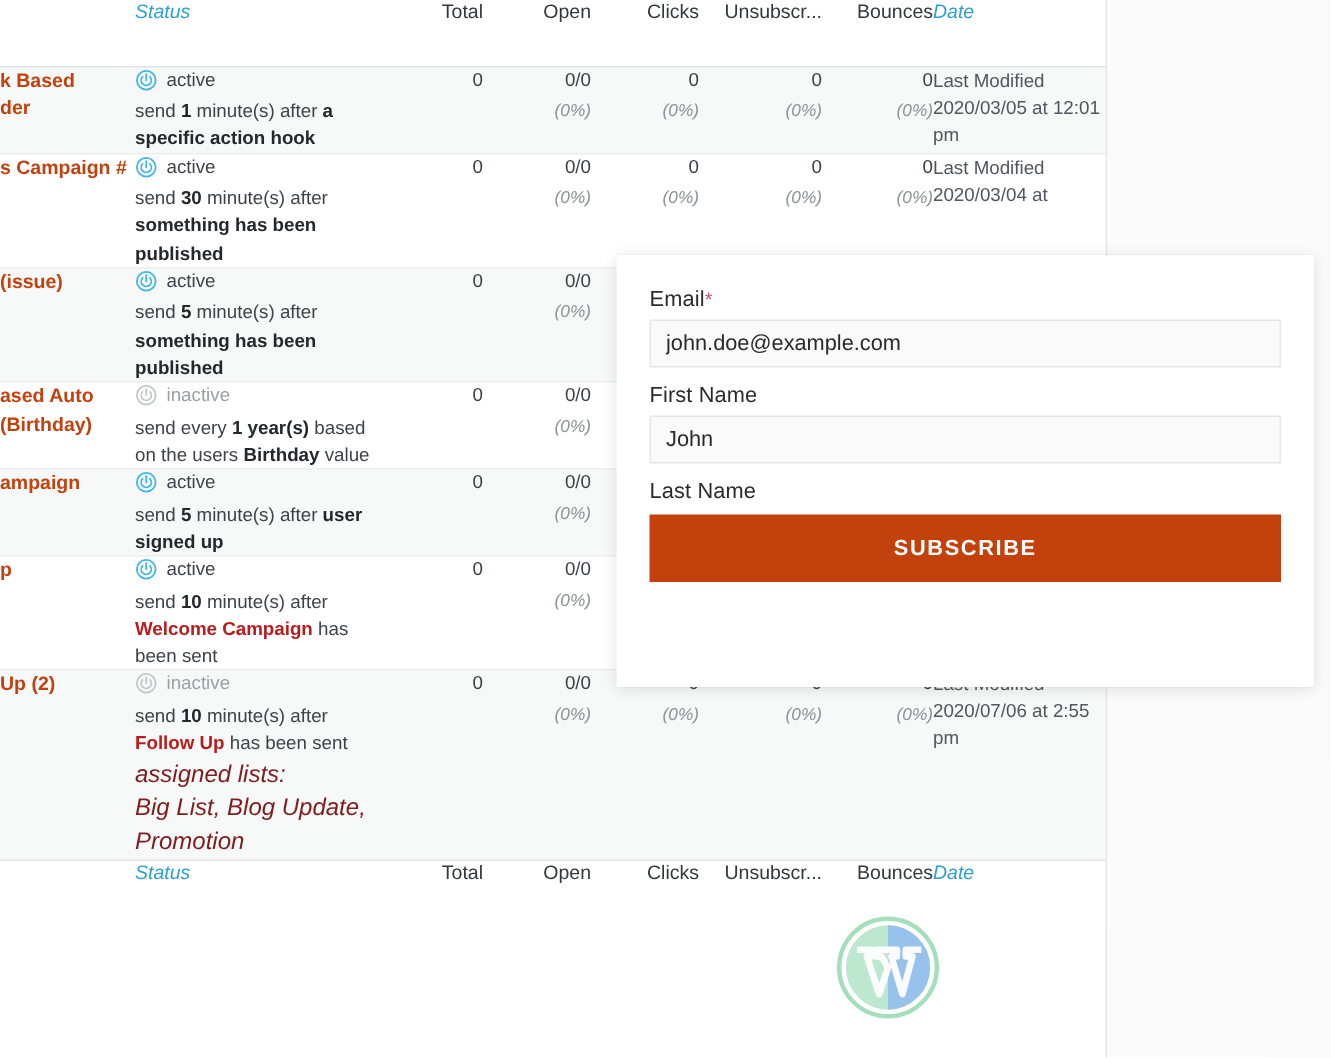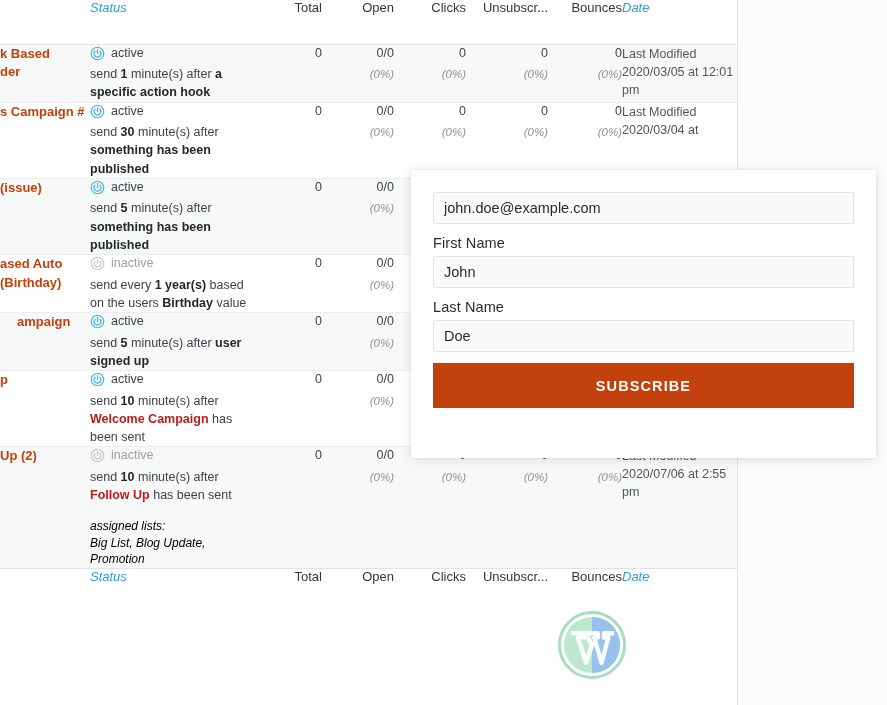--- a/index.html
+++ b/index.html
@@ -115,24 +115,24 @@
 
   .status-desc {
     font-size: 12.5px;
     color: #3c434a;
     line-height: 1.45;
   }
   .status-desc b { font-weight: bold; color: #23282d; }
   .status-desc a { color: #b91c1c; font-weight: bold; text-decoration: none; cursor: pointer; }
 
   .assigned {
-    margin-top: 14px;
-    font-size: 12px;
+    margin-top: 2px;
+    font-size: 16px;
     font-style: italic;
-    color: #000000;
+    color: #7f1d1d;
     line-height: 1.4;
   }
 
   .big-num { font-size: 12.5px; color: #3c434a; }
   .pct { display: block; margin-top: 4px; font-size: 11.5px; font-style: italic; color: #8c9196; }
 
   .date-cell { font-size: 12.5px; color: #50575e; line-height: 1.45; text-align: left; }
 
   
   .subscribe-card {
@@ -331,21 +331,21 @@
             </td>
             <td class="num"><span class="big-num">0</span></td>
             <td class="num"><span class="big-num">0/0</span><span class="pct">(0%)</span></td>
             <td class="num"></td>
             <td class="num"></td>
             <td class="num"></td>
             <td class="date-cell"></td>
           </tr>
           <tr class="alt">
             <td>
-              <span class="campaign-name" style="white-space: pre-line; padding-left: 17px;">ampaign</span>
+              <span class="campaign-name" style="white-space: pre-line;">ampaign</span>
             </td>
             <td>
               <div class="status-line">
                 <svg width="15" height="15" viewBox="0 0 24 24" class="pw-icon">
                   <circle cx="12" cy="12" r="10" fill="none" stroke="#3ab7e8" stroke-width="1.9"></circle>
                   <path d="M12 5.6 V12" stroke="#3ab7e8" stroke-width="1.9" stroke-linecap="round"></path>
                   <path d="M8.1 8.4 A5.4 5.4 0 1 0 15.9 8.4" fill="none" stroke="#3ab7e8" stroke-width="1.9" stroke-linecap="round"></path>
                 </svg>
                 <span class="status-word">active</span>
               </div>
@@ -421,27 +421,29 @@
             <th class="num">Unsubscr...</th>
             <th class="num">Bounces</th>
             <th class="left sortable">Date</th>
           </tr>
       </tfoot>
     </table>
   </div>
 
   <div class="subscribe-card">
 
+    <label class="field-label">
+      <span>Email</span><span class="req">*</span>
+    </label>
     <input class="field-input" type="text" value="john.doe@example.com" style="">
 
     <label class="field-label">First Name</label>
     <input class="field-input" type="text" value="John" style="">
 
     <label class="field-label">Last Name</label>
-    <input class="field-input" type="text" value="Doe" style="">
 
     <button class="subscribe-btn">SUBSCRIBE</button>
   </div>
 
   <div class="watermark">
     <span>
       <svg width="74" height="74" viewBox="0 0 100 100" aria-hidden="true">
         <circle cx="50" cy="50" r="44" fill="none" stroke="#9ddcb7" stroke-width="4"></circle>
         <circle cx="50" cy="50" r="38" fill="#9ddcb7" opacity="0.72"></circle>
         <path d="M50 12 A38 38 0 0 1 50 88 Z" fill="#86b6f0" opacity="0.85"></path>

